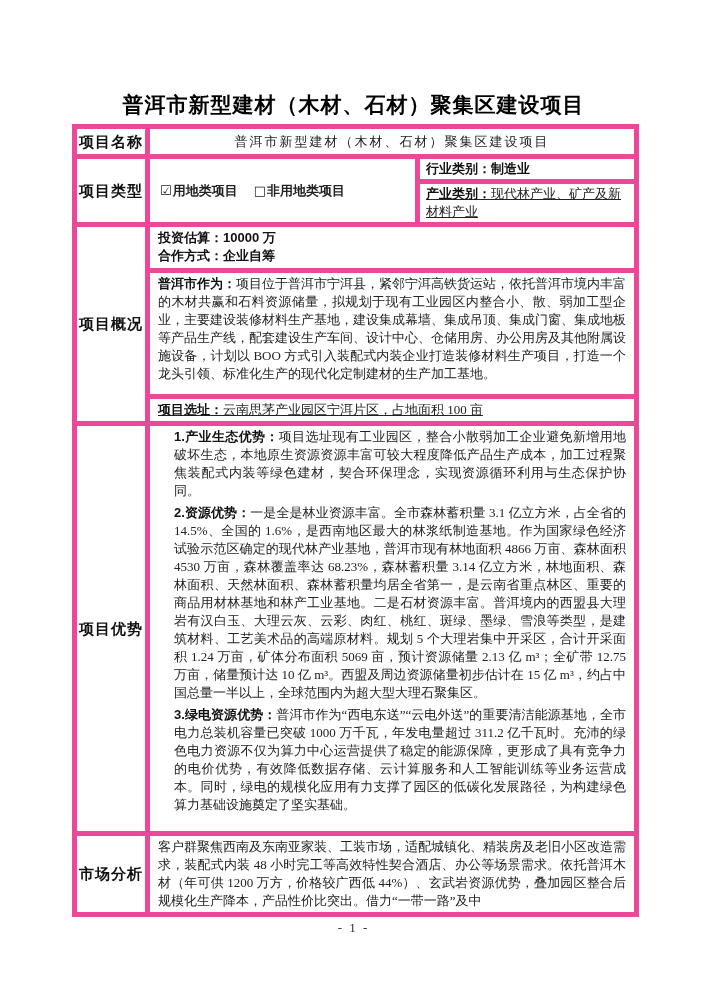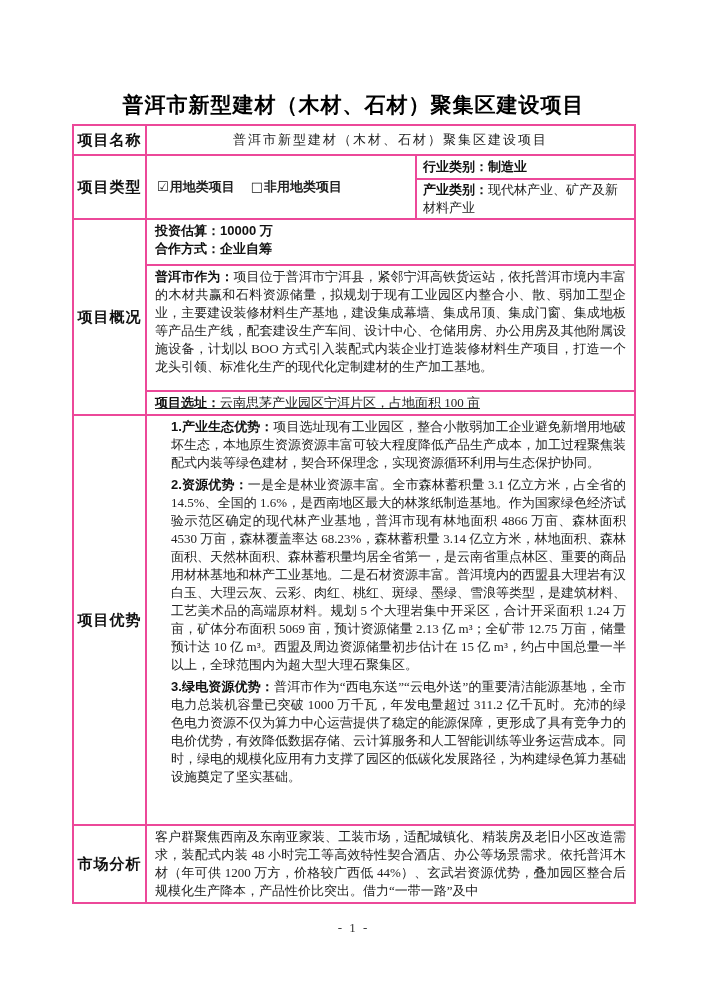--- a/index.html
+++ b/index.html
@@ -18,21 +18,21 @@
     font-size:21px; font-weight:bold; color:#000;
     letter-spacing:1px;
   }
 
   table.doc-table {
     position:absolute; left:72px; top:124px;
     width:562px;
     border-collapse:collapse; table-layout:fixed;
   }
   td {
-    border:2px solid #ec4899;
+    border:5px solid #ec4899;
     font-size:13px; line-height:18px;
     vertical-align:middle;
     color:#222;
   }
   .hdr {
     font-family:"Liberation Sans","DejaVu Sans",sans-serif;
     font-weight:bold; font-size:15px;
     text-align:center; letter-spacing:1px;
     color:#111;
   }
@@ -40,21 +40,21 @@
 
   .type-cell {
     padding:0 10px;
     font-family:"Liberation Sans","DejaVu Sans",sans-serif;
     font-weight:bold; font-size:13px; white-space:nowrap;
   }
   .opt2 { margin-left:16px; }
   .cb { font-family:"DejaVu Sans",sans-serif; margin-right:1px; }
 
   .industry-cell { height:24px; padding:1px 6px; vertical-align:middle;margin-left:48px; }
-  .sector-cell  { height:39px; padding:1px 6px; vertical-align:top; }
+  .sector-cell  { height:39px; padding:1px 6px; vertical-align:top;text-decoration:underline; }
 
   .blbl {
     font-weight:bold;
     font-family:"Liberation Sans","DejaVu Sans",sans-serif;
     color:#111;
   }
 
   .txt  { padding:2px 8px; vertical-align:top; }
   .just { text-align:justify; }
 

